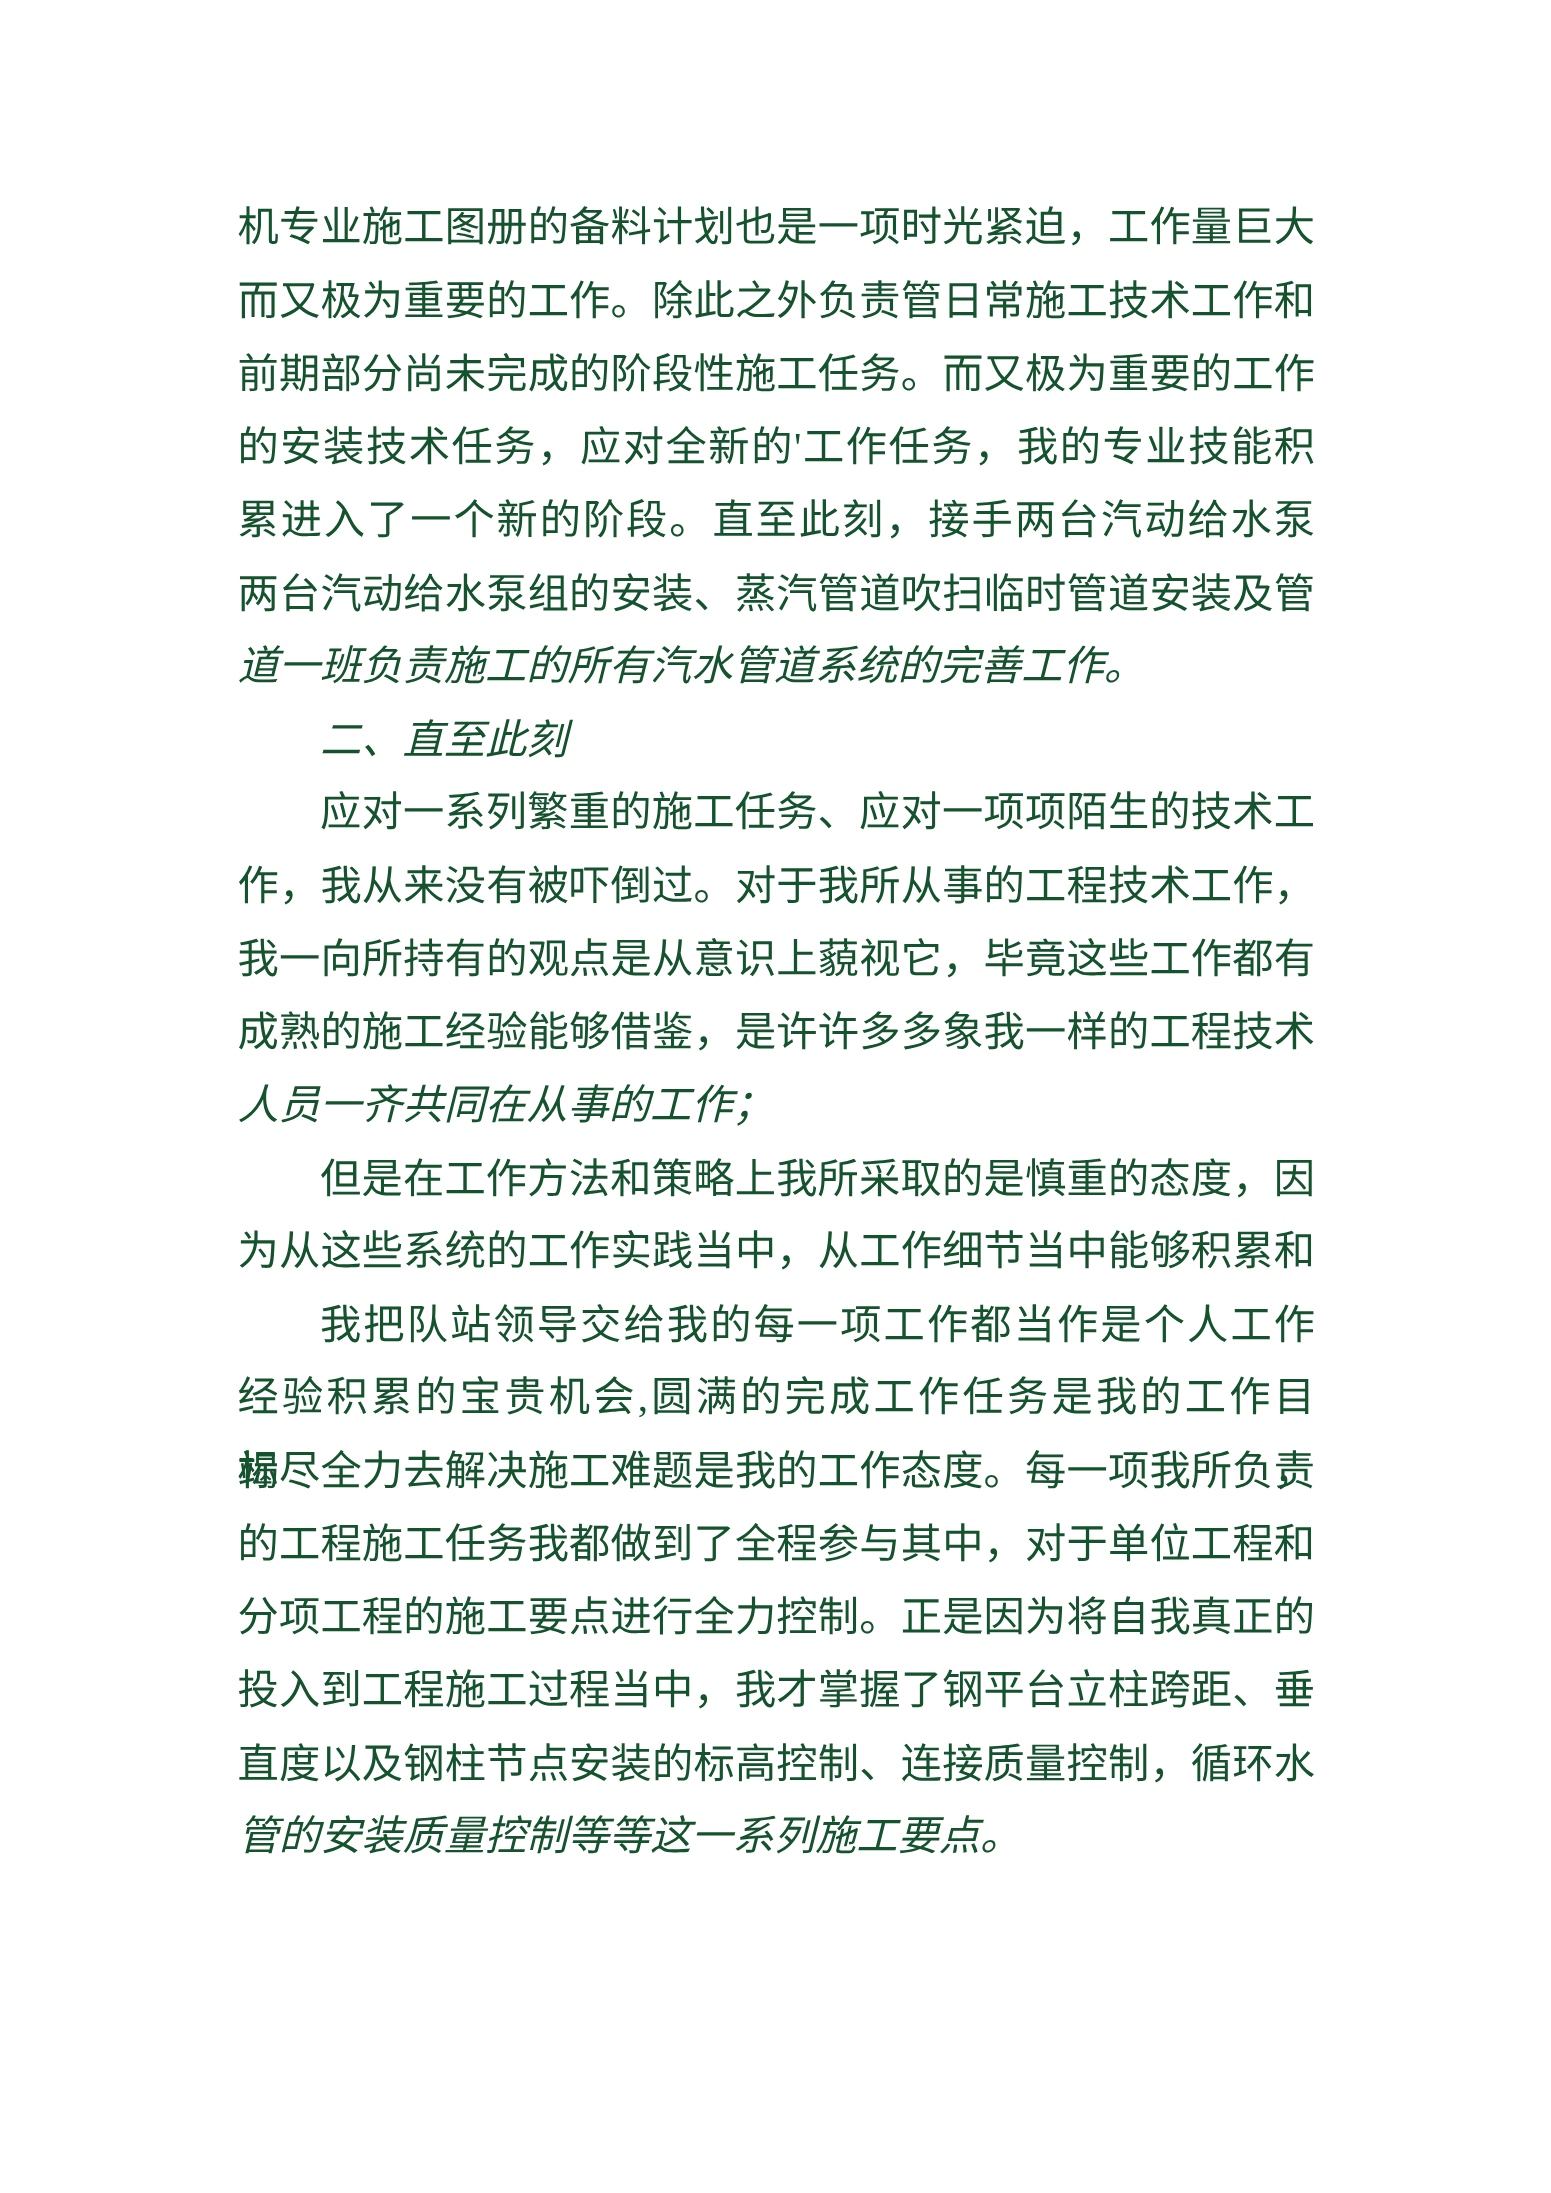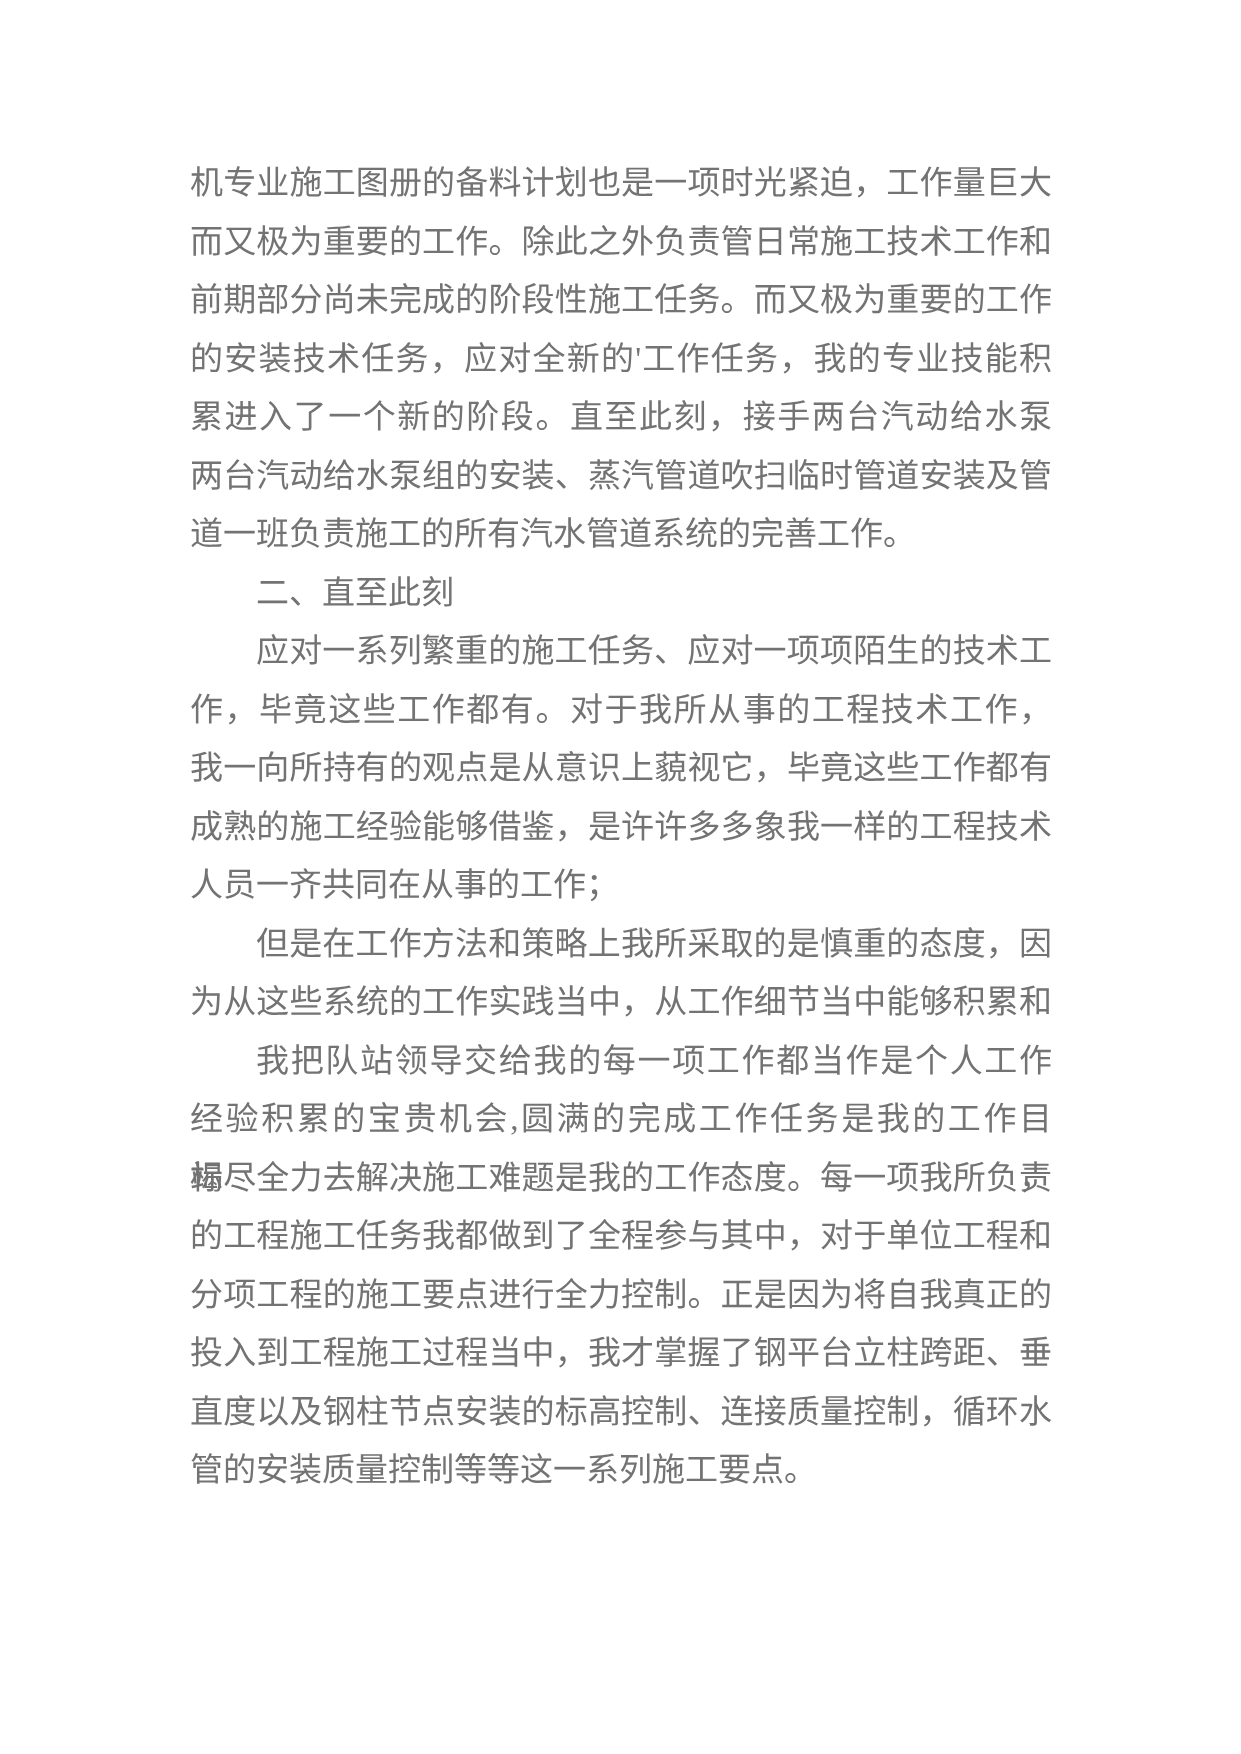--- a/index.html
+++ b/index.html
@@ -38,45 +38,46 @@
   }
   .line {
     text-align: justify;
     text-align-last: justify;
     height: 58.5px;
     overflow: visible;
   }
   .line.end {
     text-align: left;
     text-align-last: left;
+    font-style: italic;
   }
   .line.indent {
     text-indent: 66px;
   }
 </style>
 </head>
 <body style="background: rgb(255, 255, 255);">
 
 <div class="page">
-  <div class="doc-body" style="color: #737373;">
+  <div class="doc-body" style="color: #14532d;">
       <div class="para">
         <div class="line">机专业施工图册的备料计划也是一项时光紧迫，工作量巨大</div>
         <div class="line">而又极为重要的工作。除此之外负责管日常施工技术工作和</div>
         <div class="line">前期部分尚未完成的阶段性施工任务。而又极为重要的工作</div>
         <div class="line">的安装技术任务，应对全新的'工作任务，我的专业技能积</div>
         <div class="line">累进入了一个新的阶段。直至此刻，接手两台汽动给水泵</div>
         <div class="line">两台汽动给水泵组的安装、蒸汽管道吹扫临时管道安装及管</div>
         <div class="line end">道一班负责施工的所有汽水管道系统的完善工作。</div>
       </div>
       <div class="para">
         <div class="line end indent">二、直至此刻</div>
       </div>
       <div class="para">
         <div class="line indent">应对一系列繁重的施工任务、应对一项项陌生的技术工</div>
-        <div class="line">作，毕竟这些工作都有。对于我所从事的工程技术工作，</div>
+        <div class="line">作，我从来没有被吓倒过。对于我所从事的工程技术工作，</div>
         <div class="line">我一向所持有的观点是从意识上藐视它，毕竟这些工作都有</div>
         <div class="line">成熟的施工经验能够借鉴，是许许多多象我一样的工程技术</div>
         <div class="line end">人员一齐共同在从事的工作；</div>
       </div>
       <div class="para">
         <div class="line indent">但是在工作方法和策略上我所采取的是慎重的态度，因</div>
         <div class="line">为从这些系统的工作实践当中，从工作细节当中能够积累和</div>
       </div>
       <div class="para">
         <div class="line indent">我把队站领导交给我的每一项工作都当作是个人工作</div>

